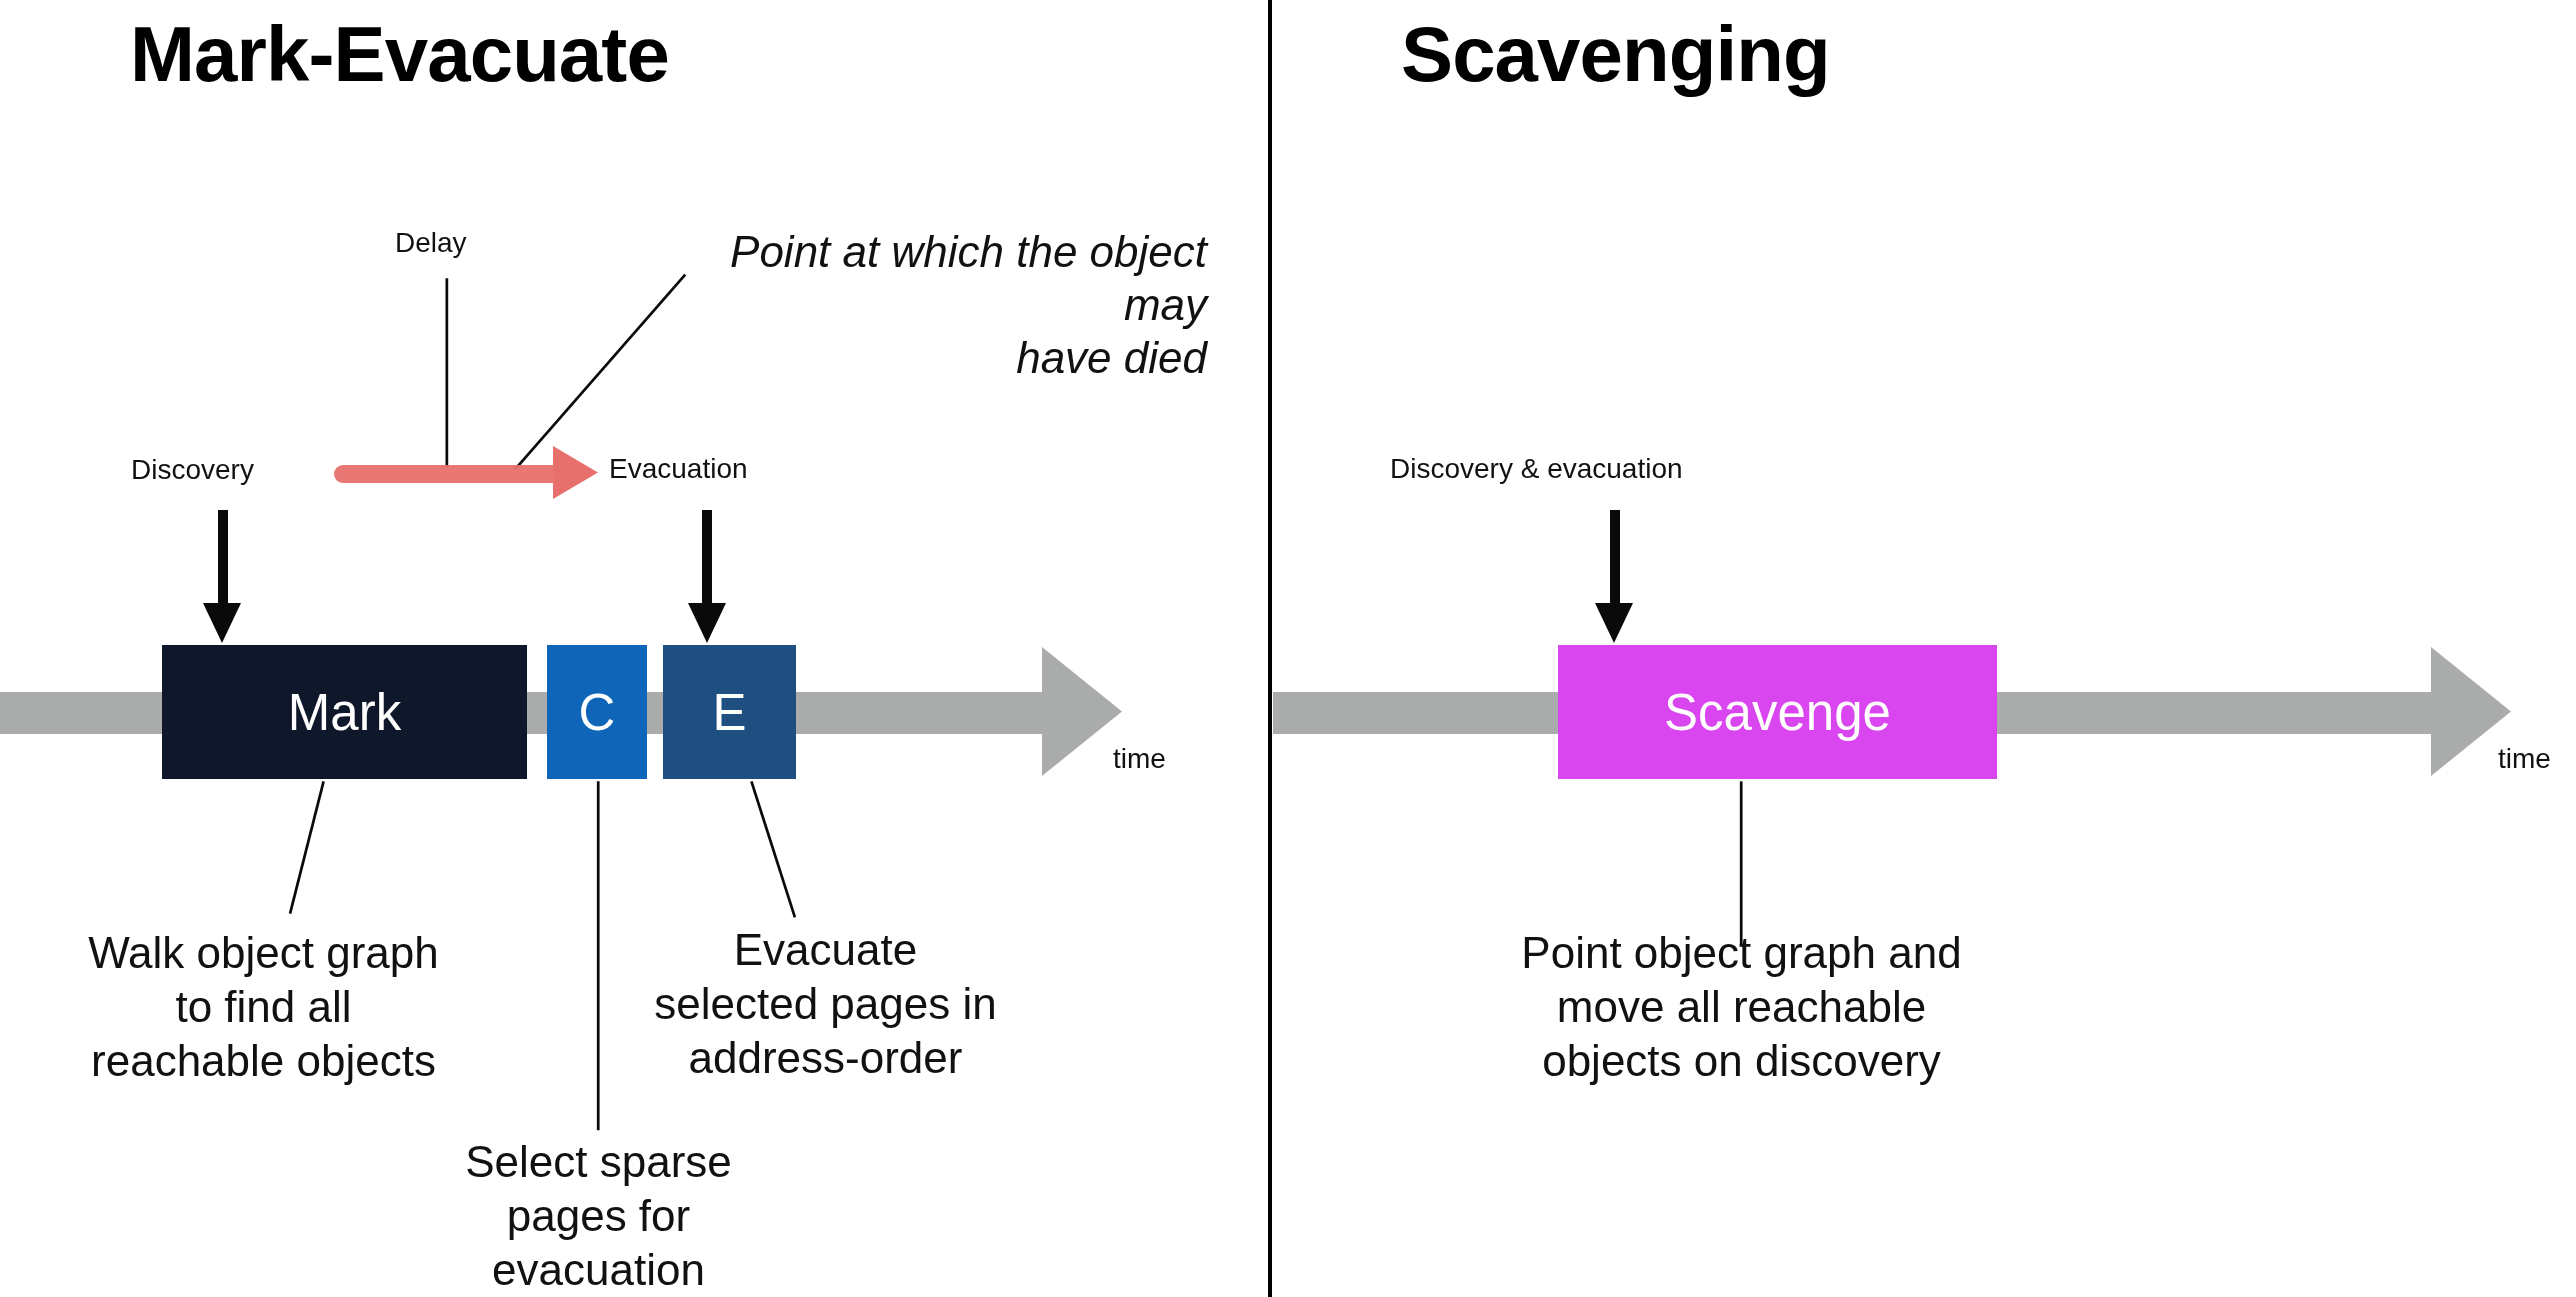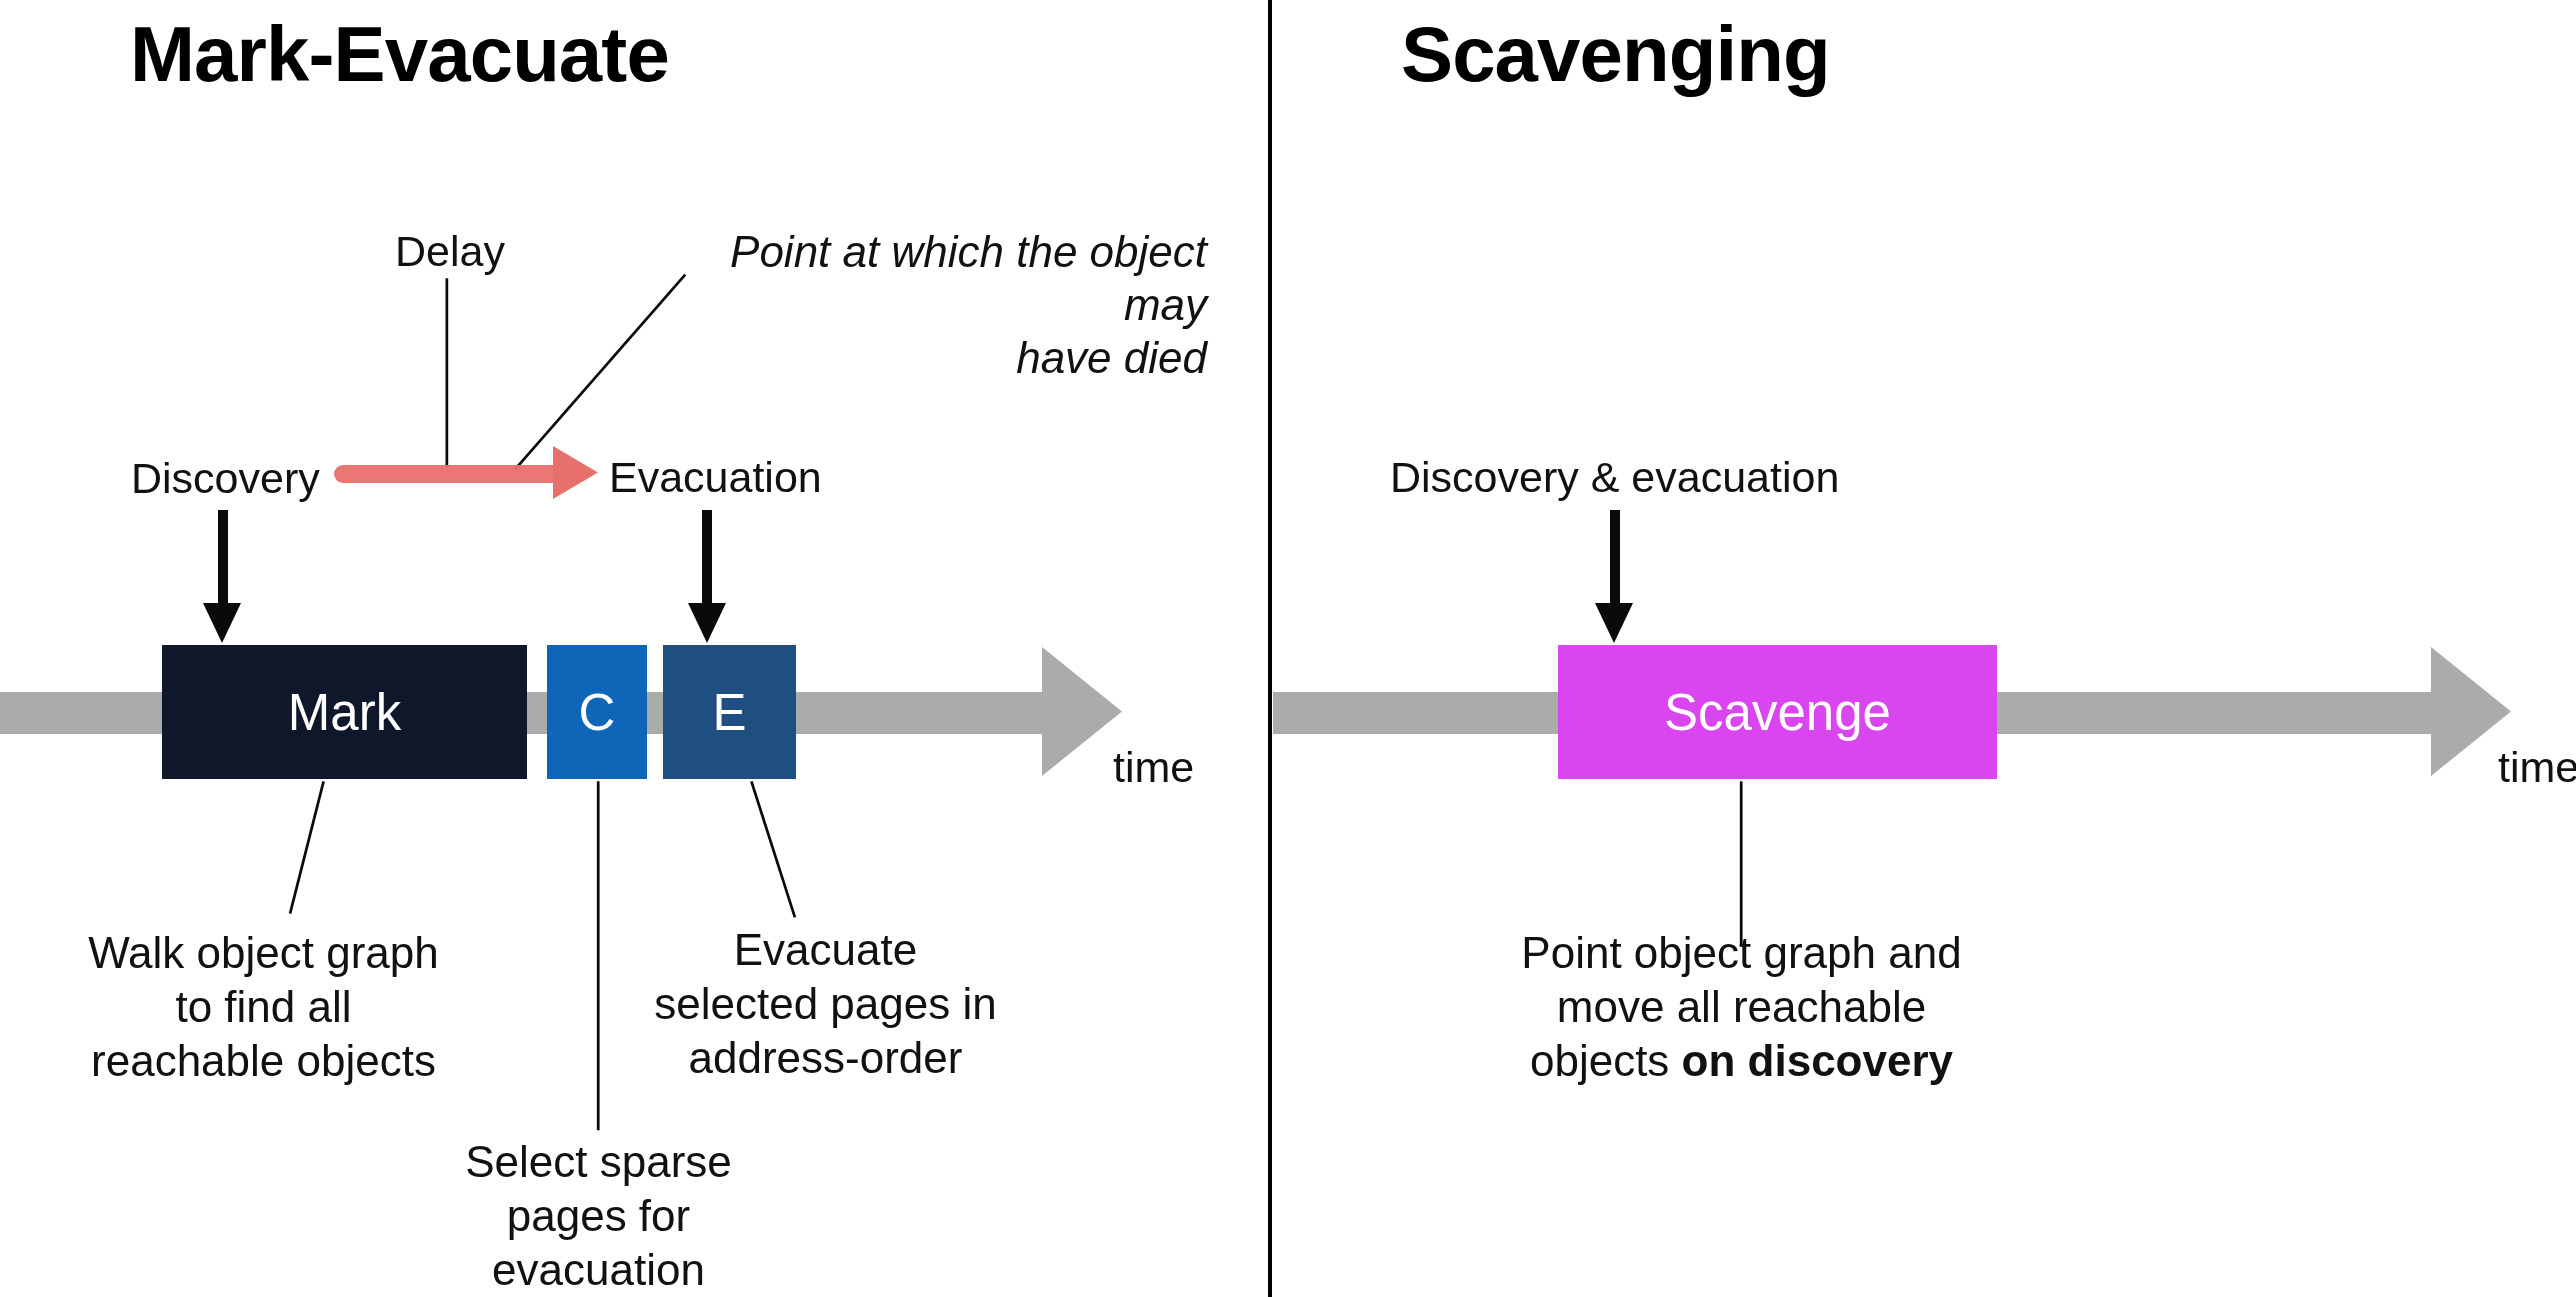--- a/index.html
+++ b/index.html
@@ -16,40 +16,40 @@
   .title {
     position: absolute;
     font-size: 78px;
     font-weight: 700;
     letter-spacing: -0.9px;
     color: #000000;
     white-space: nowrap;
   }
   .label {
     position: absolute;
-    font-size: 43px;
+    font-size: 28px;
     white-space: nowrap;
     color: #111111;
   }
   .label-block {
     position: absolute;
     font-size: 44px;
     line-height: 53px;
     color: #111111;
     font-style: italic;
   }
   .align-right { text-align: right; }
   .annotation {
     position: absolute;
     font-size: 44px;
     line-height: 54px;
     text-align: center;
     color: #111111;
   }
-  .annotation .bold { font-weight: 700; }
+  .annotation .bold { font-weight: 400; }
   .box {
     position: absolute;
     top: 645px;
     height: 134px;
     display: flex;
     align-items: center;
     justify-content: center;
     color: #ffffff;
   }
   .box-label { font-size: 51px; }

